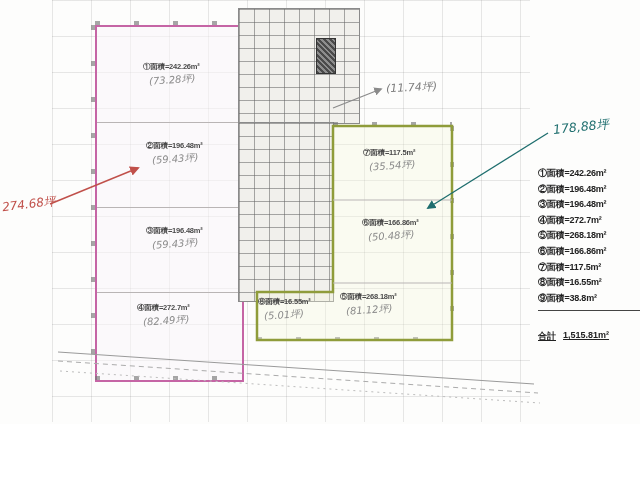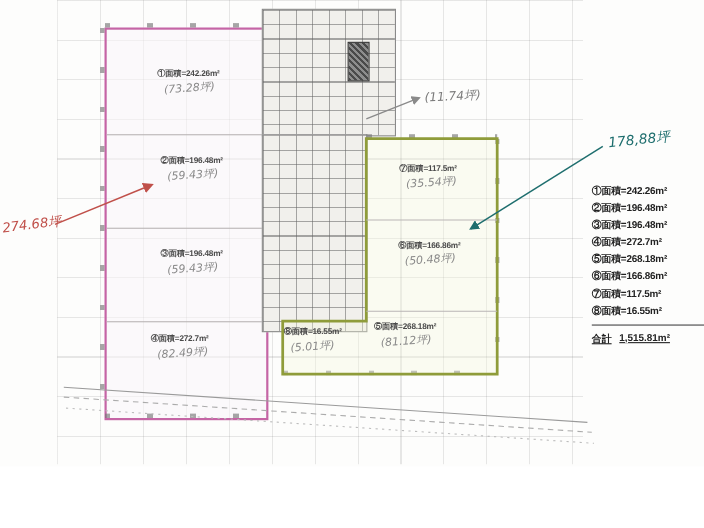--- a/index.html
+++ b/index.html
@@ -33,21 +33,21 @@
   .hand{display:block;font-family:"DejaVu Sans",sans-serif;font-style:italic;
         color:#8a8a8a;font-size:10px;transform:rotate(-4deg);margin-top:1px;margin-left:6px;}
   
   .ink{font-family:"DejaVu Sans",sans-serif;font-style:italic;white-space:nowrap;}
   #red-note{left:2px;top:196px;font-size:12px;color:#c0504a;transform:rotate(-7deg);}
   #pencil-note{left:386px;top:80px;font-size:11px;color:#7c7c7c;transform:rotate(-3deg);}
   #teal-note{left:553px;top:119px;font-size:12.5px;color:#1e6e6e;transform:rotate(-6deg);}
   
   #legend{left:538px;top:166px;width:102px;color:#222;}
   .legend-row{font-size:9px;font-weight:600;letter-spacing:-0.2px;line-height:15.6px;white-space:nowrap;}
-  #legend-total{margin-top:4px;border-top:1px solid #444;padding-top:6px;
+  #legend-total{margin-top:4px;border-top:1px solid #444;padding-top:19px;
     font-size:9px;font-weight:bold;display:flex;gap:7px;text-decoration:underline;white-space:nowrap;}
   svg{position:absolute;left:0;top:0;pointer-events:none;}
 </style>
 </head>
 <body>
 
 <div id="screen">
 
   <div id="grid" class="abs"></div>
 
@@ -130,19 +130,20 @@
 
   <div id="legend" class="abs">
     <div class="legend-row">①面積=242.26m²</div>
     <div class="legend-row">②面積=196.48m²</div>
     <div class="legend-row">③面積=196.48m²</div>
     <div class="legend-row">④面積=272.7m²</div>
     <div class="legend-row">⑤面積=268.18m²</div>
     <div class="legend-row">⑥面積=166.86m²</div>
     <div class="legend-row">⑦面積=117.5m²</div>
     <div class="legend-row">⑧面積=16.55m²</div>
+    <div class="legend-row">⑨面積=38.8m²</div>
     <div id="legend-total">
       <span>合計</span>
       <span>1,515.81m²</span>
     </div>
   </div>
 
 </div>
 
 </body></html>

